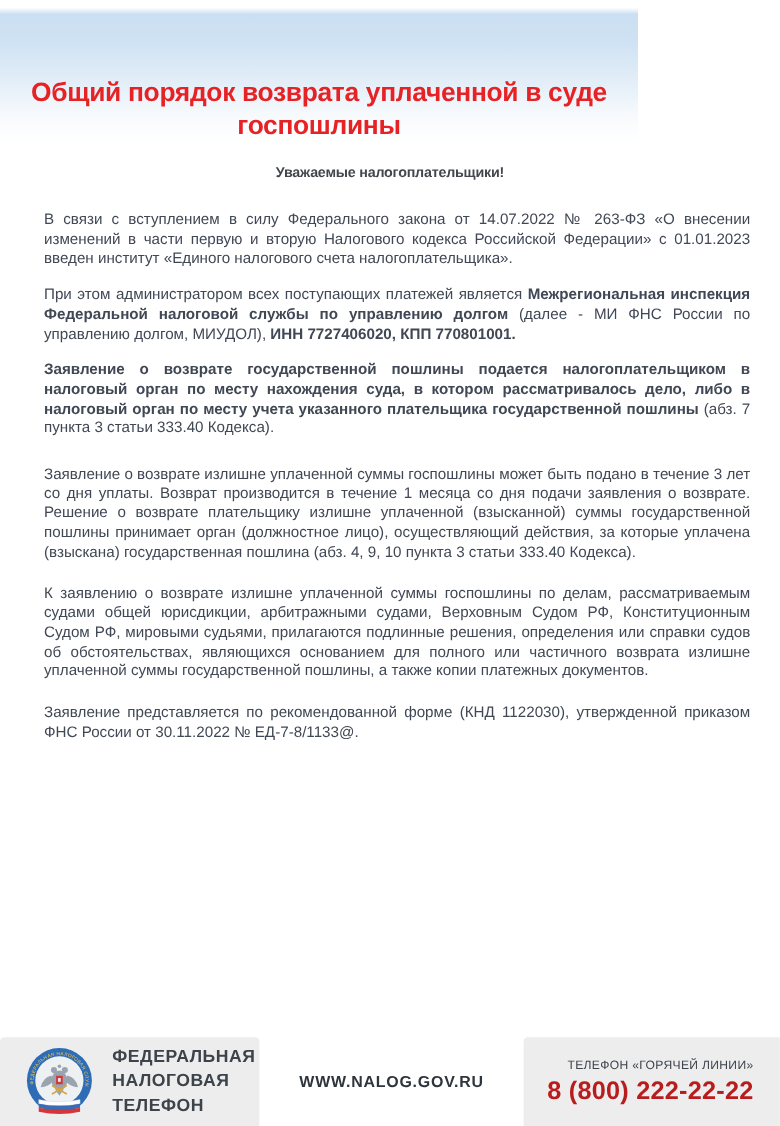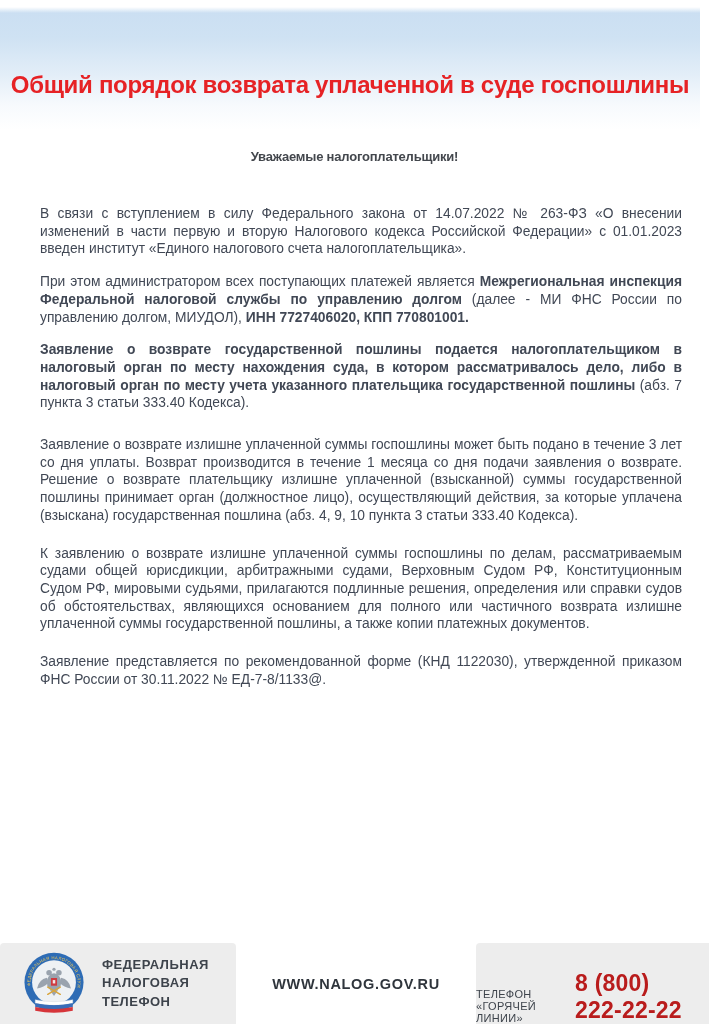--- a/index.html
+++ b/index.html
@@ -7,21 +7,21 @@
     width: 709px;
     height: 1024px;
     position: relative;
     background: #ffffff;
     font-family: "Liberation Sans", sans-serif;
     overflow: hidden;
   }
 
   
   .hero {
-    width: 700px;
+    width: 580px;
     height: 130px;
     background: linear-gradient(180deg,
       #ffffff 0px, #ffffff 7px,
       #cbdff2 13px, #cfe2f3 38px,
       #e3eef8 75px, #f7fafd 105px, #ffffff 130px);
   }
   .page-title {
     padding-top: 70px;
     text-align: center;
     font-size: 24px;
@@ -34,21 +34,21 @@
     margin-top: 19px;
     text-align: center;
     font-size: 13px;
     font-weight: bold;
     color: #43474d;
     letter-spacing: -0.2px;
   }
 
   
   .content {
-    margin-top: 41px;
+    margin-top: 27px;
     padding: 0 27px 0 40px;
     color: #414855;
     font-size: 13.8px;
     line-height: 17.7px;
     text-align: justify;
   }
   .content p { margin: 0 0 15px 0; }
   .content p.gap-lg { margin-bottom: 24px; }
   .content p.gap-md { margin-bottom: 20px; }
   .b { font-weight: bold; }
@@ -75,28 +75,29 @@
     background: #ffffff;
     display: flex;
     align-items: center;
     justify-content: center;
   }
   .footer-right {
     flex: 1;
     background: #ededed;
     border-radius: 4px 0 0 0;
     display: flex;
+    flex-direction: column;
     justify-content: center;
     align-items: flex-end;
     padding-right: 24px;
     box-sizing: border-box;
   }
   .org-name {
     margin-left: 14px;
-    font-size: 13px;
+    font-size: 16px;
     font-weight: bold;
     color: #3d434b;
     letter-spacing: 0.5px;
     line-height: 1.4;
   }
   .website {
     font-size: 14.5px;
     font-weight: bold;
     color: #2f353c;
     letter-spacing: 0.7px;

